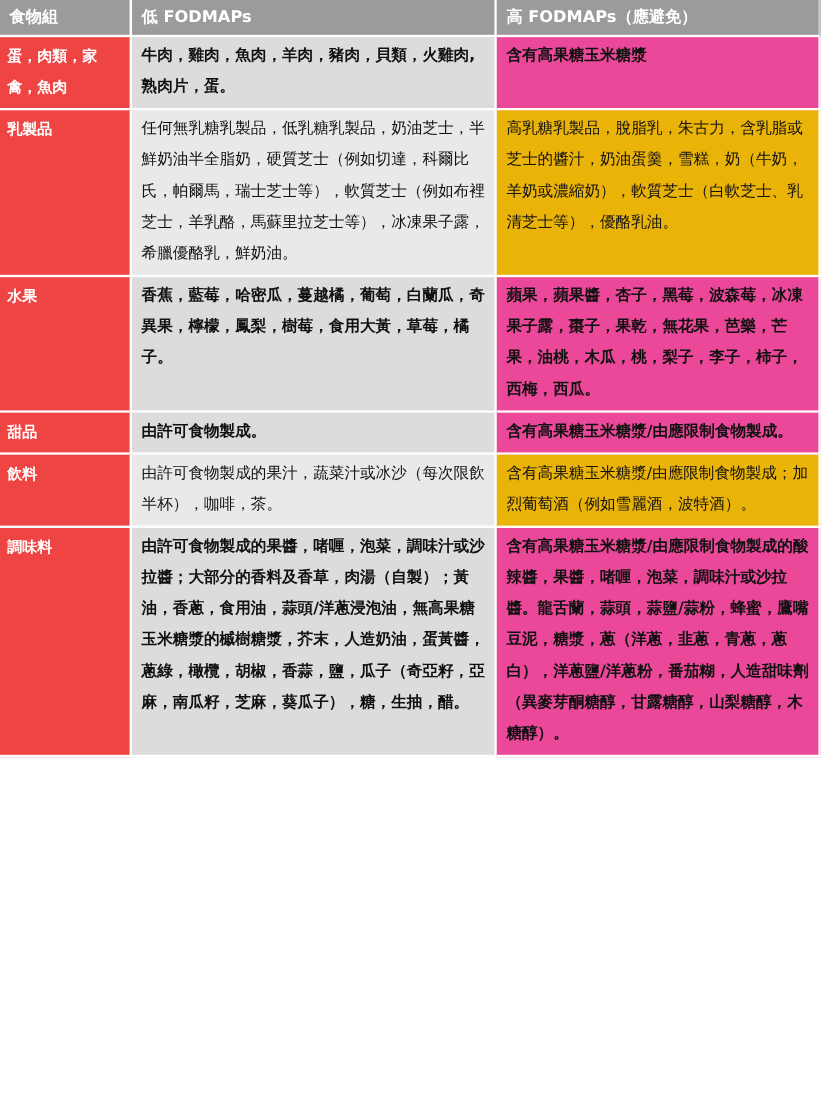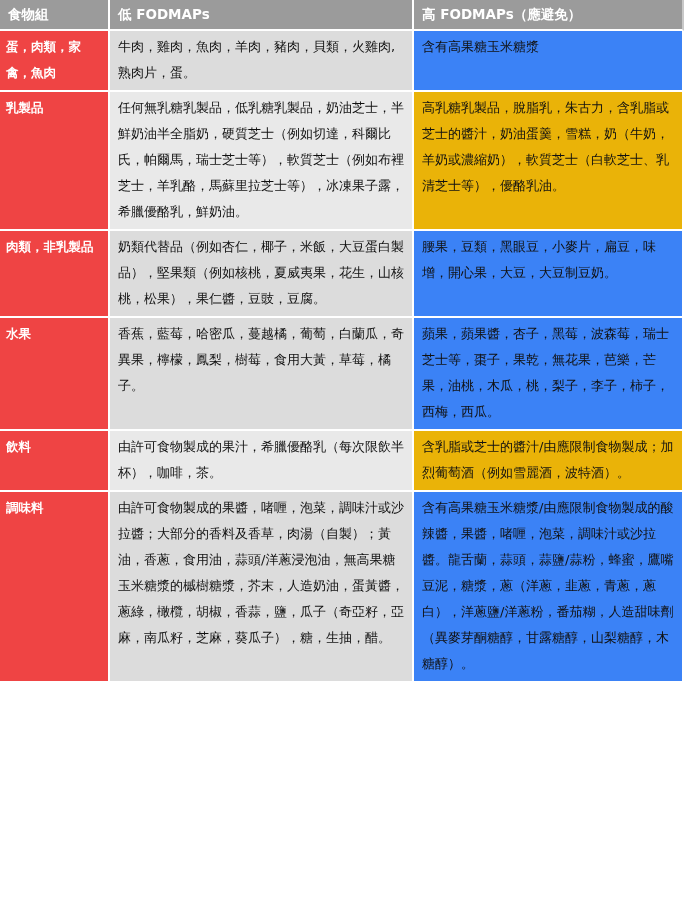--- a/index.html
+++ b/index.html
@@ -6,24 +6,24 @@
   body { width:688px; height:912px; overflow:hidden; font-family:"DejaVu Sans","Liberation Sans",sans-serif; }
   table.fodmap { border-collapse:separate; border-spacing:0; width:684px; table-layout:fixed; margin:0; }
   col.c1 { width:110px; }
   col.c2 { width:304px; }
   col.c3 { width:270px; }
   th, td { vertical-align:top; text-align:left; padding:3px 6px 4px 8px; font-size:13px; line-height:26px; }
   thead th { background:#9b9b9b; color:#ffffff; font-weight:bold; font-size:13.5px; height:22px; line-height:22px; border-right:2px solid #ffffff; border-bottom:2px solid #ffffff; }
   thead th:last-child { border-right:2px solid #c8c8c8; }
   tbody th { background:#ef4444; color:#ffffff; font-weight:bold; font-size:12.5px; border-bottom:2px solid #ffffff; border-right:2px solid #ffffff; padding-left:6px; }
   tbody td { color:#111111; border-bottom:2px solid #ffffff; border-right:2px solid #ffffff; }
-  tbody tr.odd td { background:#dcdcdc; }
+  tbody tr.odd td { background:#dcdcdc;font-weight:bold; }
   tbody tr.even td { background:#e9e9e9;margin-top:27px; }
   tbody td.high { background:#e6e6e6; }
-  tbody tr.odd td.high { background:#3b82f6; }
+  tbody tr.odd td.high { background:#ec4899; }
   tbody tr.even td.high { background:#eab308; }
 </style>
 </head>
 <body>
 
 <table class="fodmap">
   <colgroup>
       <col class="c1">
       <col class="c2">
       <col class="c3">
@@ -40,33 +40,33 @@
       <th>蛋，肉類，家禽，魚肉</th>
       <td>牛肉，雞肉，魚肉，羊肉，豬肉，貝類，火雞肉, 熟肉片，蛋。</td>
       <td class="high">含有高果糖玉米糖漿</td>
     </tr>
     <tr class="even">
       <th>乳製品</th>
       <td>任何無乳糖乳製品，低乳糖乳製品，奶油芝士，半鮮奶油半全脂奶，硬質芝士（例如切達，科爾比氏，帕爾馬，瑞士芝士等），軟質芝士（例如布裡芝士，羊乳酪，馬蘇里拉芝士等），冰凍果子露，希臘優酪乳，鮮奶油。</td>
       <td class="high">高乳糖乳製品，脫脂乳，朱古力，含乳脂或芝士的醬汁，奶油蛋羹，雪糕，奶（牛奶，羊奶或濃縮奶），軟質芝士（白軟芝士、乳清芝士等），優酪乳油。</td>
     </tr>
     <tr class="odd">
-      <th>肉類，非乳製品</th>
-      <td>奶類代替品（例如杏仁，椰子，米飯，大豆蛋白製品），堅果類（例如核桃，夏威夷果，花生，山核桃，松果），果仁醬，豆豉，豆腐。</td>
-      <td class="high">腰果，豆類，黑眼豆，小麥片，扁豆，味增，開心果，大豆，大豆制豆奶。</td>
+      <th>水果</th>
+      <td>香蕉，藍莓，哈密瓜，蔓越橘，葡萄，白蘭瓜，奇異果，檸檬，鳳梨，樹莓，食用大黃，草莓，橘子。</td>
+      <td class="high">蘋果，蘋果醬，杏子，黑莓，波森莓，冰凍果子露，棗子，果乾，無花果，芭樂，芒果，油桃，木瓜，桃，梨子，李子，柿子，西梅，西瓜。</td>
     </tr>
     <tr class="odd">
-      <th>水果</th>
-      <td>香蕉，藍莓，哈密瓜，蔓越橘，葡萄，白蘭瓜，奇異果，檸檬，鳳梨，樹莓，食用大黃，草莓，橘子。</td>
-      <td class="high">蘋果，蘋果醬，杏子，黑莓，波森莓，瑞士芝士等，棗子，果乾，無花果，芭樂，芒果，油桃，木瓜，桃，梨子，李子，柿子，西梅，西瓜。</td>
+      <th>甜品</th>
+      <td>由許可食物製成。</td>
+      <td class="high">含有高果糖玉米糖漿/由應限制食物製成。</td>
     </tr>
     <tr class="even">
       <th>飲料</th>
-      <td>由許可食物製成的果汁，希臘優酪乳（每次限飲半杯），咖啡，茶。</td>
-      <td class="high">含乳脂或芝士的醬汁/由應限制食物製成；加烈葡萄酒（例如雪麗酒，波特酒）。</td>
+      <td>由許可食物製成的果汁，蔬菜汁或冰沙（每次限飲半杯），咖啡，茶。</td>
+      <td class="high">含有高果糖玉米糖漿/由應限制食物製成；加烈葡萄酒（例如雪麗酒，波特酒）。</td>
     </tr>
     <tr class="odd">
       <th>調味料</th>
       <td>由許可食物製成的果醬，啫喱，泡菜，調味汁或沙拉醬；大部分的香料及香草，肉湯（自製）；黃油，香蔥，食用油，蒜頭/洋蔥浸泡油，無高果糖玉米糖漿的槭樹糖漿，芥末，人造奶油，蛋黃醬，蔥綠，橄欖，胡椒，香蒜，鹽，瓜子（奇亞籽，亞麻，南瓜籽，芝麻，葵瓜子），糖，生抽，醋。</td>
       <td class="high">含有高果糖玉米糖漿/由應限制食物製成的酸辣醬，果醬，啫喱，泡菜，調味汁或沙拉醬。龍舌蘭，蒜頭，蒜鹽/蒜粉，蜂蜜，鷹嘴豆泥，糖漿，蔥（洋蔥，韭蔥，青蔥，蔥白），洋蔥鹽/洋蔥粉，番茄糊，人造甜味劑（異麥芽酮糖醇，甘露糖醇，山梨糖醇，木糖醇）。</td>
     </tr>
   </tbody>
 </table>
 
 </body></html>

